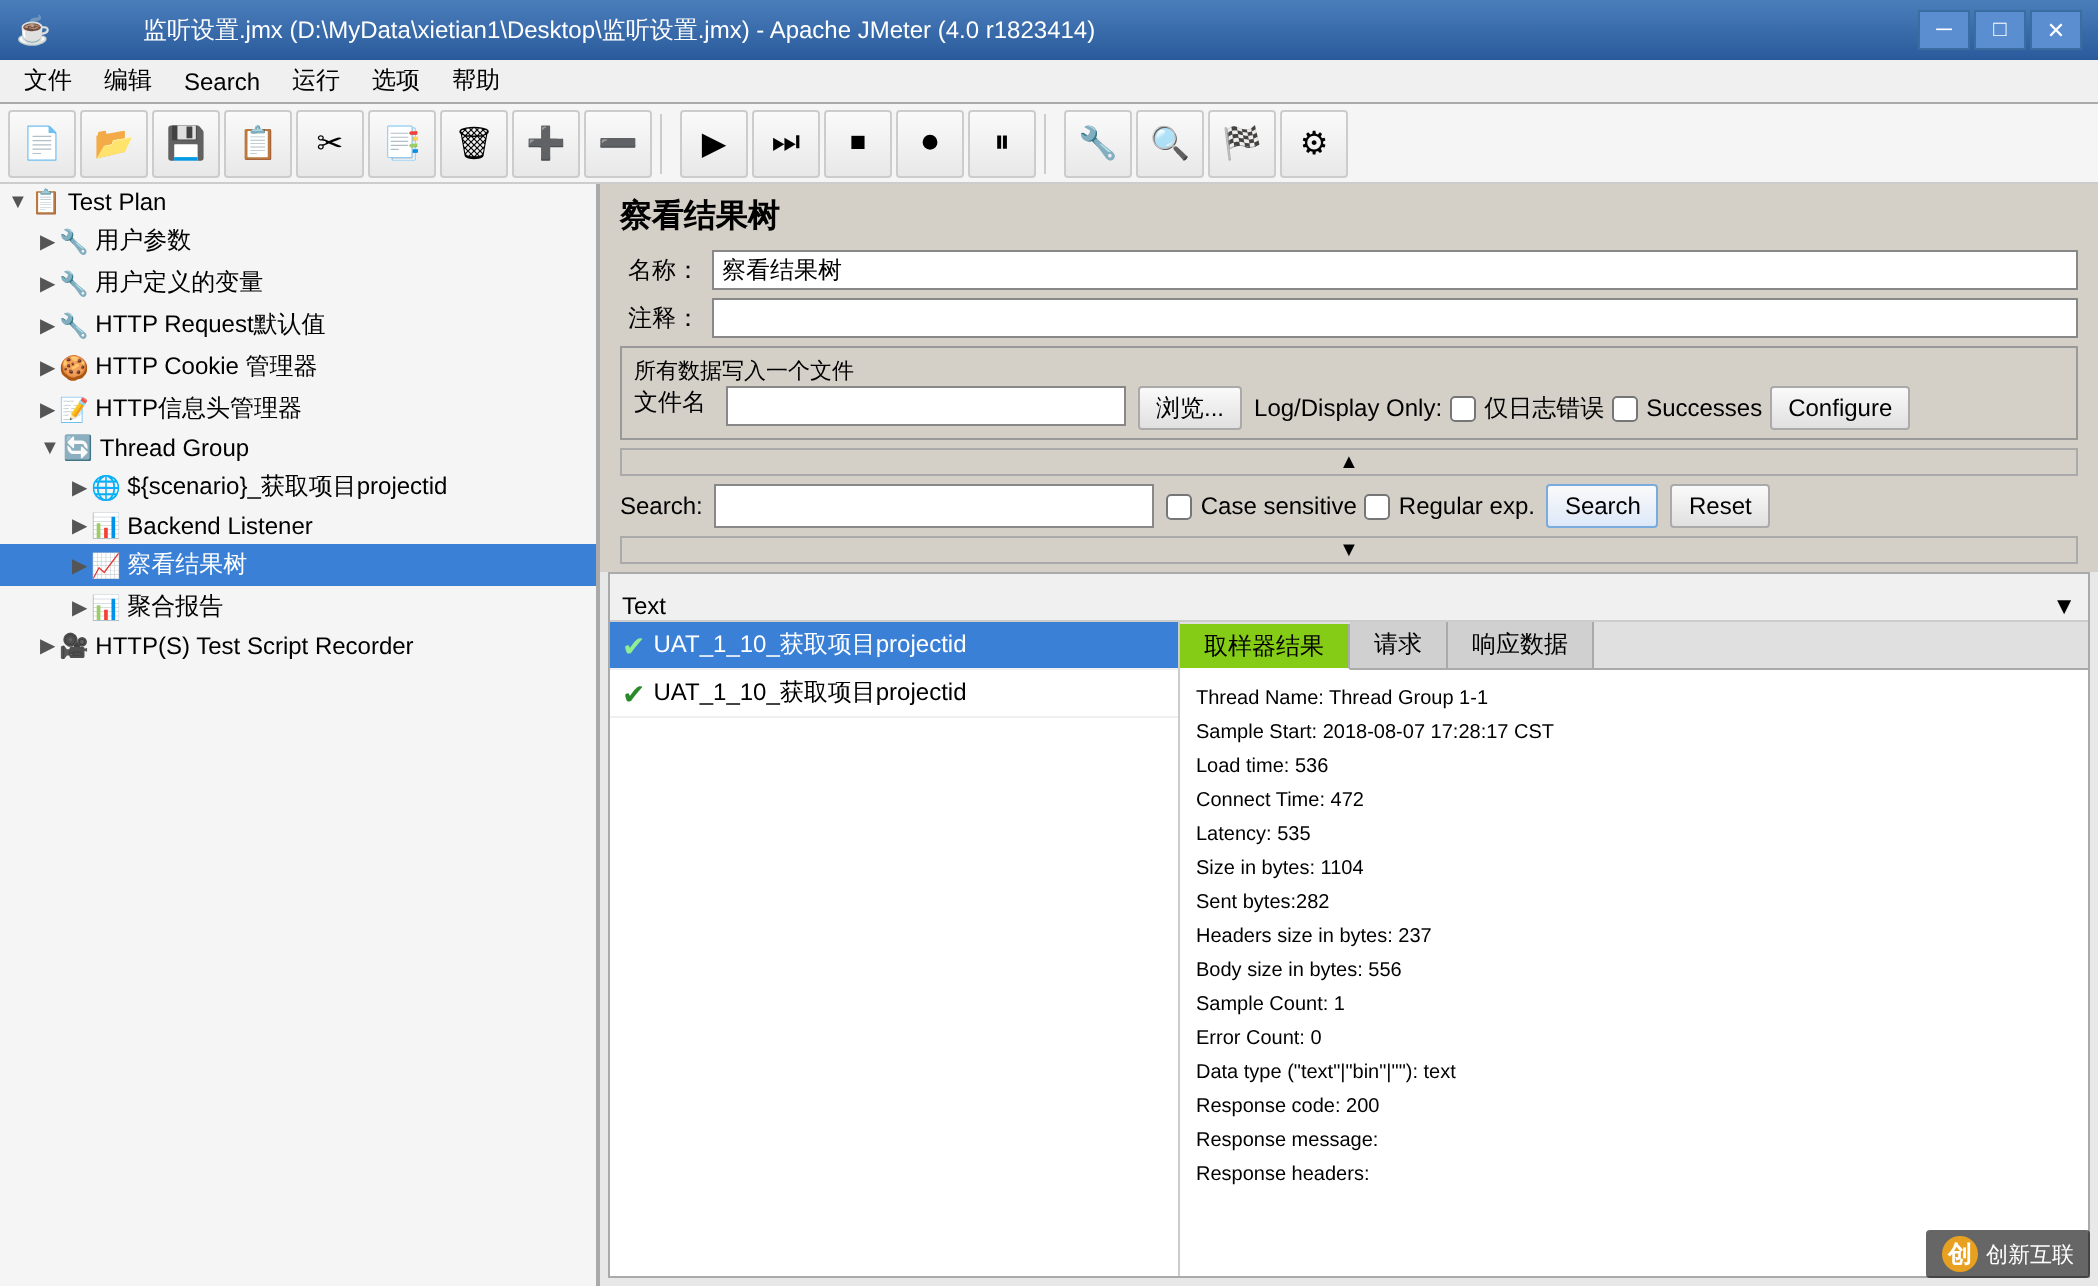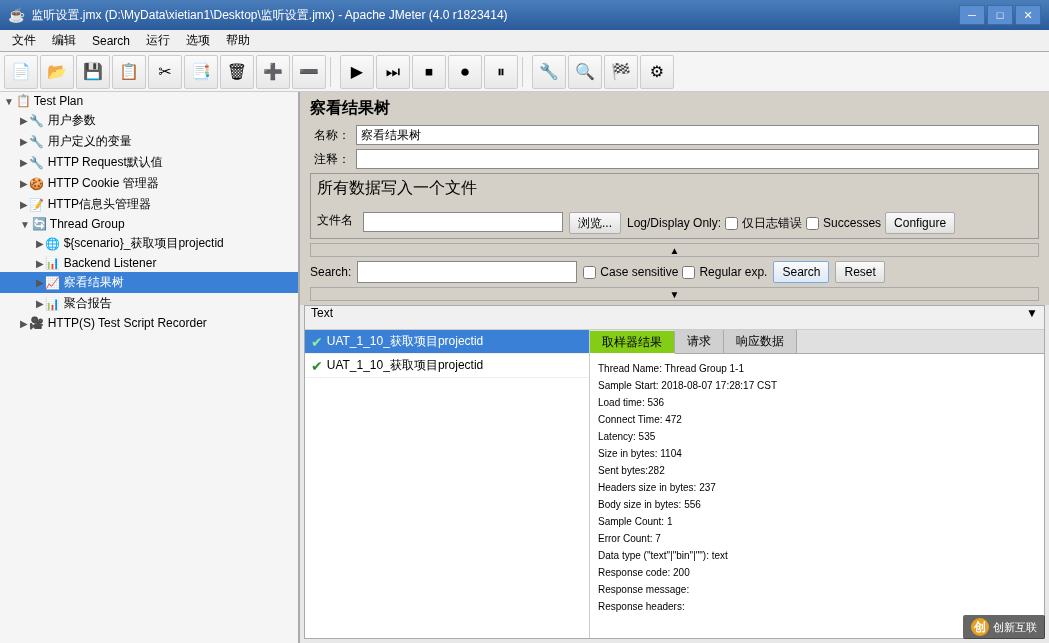--- a/index.html
+++ b/index.html
@@ -10,21 +10,21 @@
       background: linear-gradient(to bottom, #4a7ebb, #2a5a9b);
       color: white;
       height: 30px;
       display: flex;
       align-items: center;
       padding: 0 8px;
       font-size: 12px;
       user-select: none;
     }
     #titlebar .title-icon { margin-right: 6px; font-size: 14px; }
-    #titlebar .title-text { flex: 1; }
+    #titlebar .title-text { flex: 1; margin-left: 40px; }
     #titlebar .win-controls { display: flex; gap: 2px; }
     #titlebar .win-btn {
       width: 26px; height: 20px;
       background: #5a8ed0;
       border: 1px solid #3a6ea0;
       color: white;
       font-size: 11px;
       cursor: pointer;
       display: flex; align-items: center; justify-content: center;
     }
@@ -132,22 +132,22 @@
     }
 
     
     #file-section {
       border: 1px solid #999;
       margin: 4px 0;
       padding: 4px 6px;
       background: #d4d0c8;
     }
     #file-section-title {
-      font-size: 16px;
-      margin-bottom: 13px;
+      font-size: 11px;
+      margin-bottom: 0;
     }
     .file-row {
       display: flex;
       align-items: flex-start;
       gap: 6px;
       flex-wrap: wrap;
     }
     .file-label { font-size: 12px; margin-right: 4px; }
     .file-input {
       width: 200px;
@@ -205,21 +205,21 @@
       border: 1px solid #aaa;
       display: flex;
       flex-direction: column;
       overflow: hidden;
       flex: 1;
     }
     #text-header {
       background: #f0f0f0;
       border-bottom: 1px solid #ccc;
       display: flex;
-      align-items: flex-start;
+      align-items: flex-end;
       height: 24px;
       padding: 0 6px;
     }
     #text-title { font-size: 12px; flex: 1; }
     #text-dropdown { font-size: 12px; cursor: pointer; }
 
     
     #split-content {
       display: flex;
       flex: 1;
@@ -523,21 +523,21 @@
             <div>Thread Name: Thread Group 1-1</div>
                 <div>Sample Start: 2018-08-07 17:28:17 CST</div>
                 <div>Load time: 536</div>
                 <div>Connect Time: 472</div>
                 <div>Latency: 535</div>
                 <div>Size in bytes: 1104</div>
                 <div>Sent bytes:282</div>
                 <div>Headers size in bytes: 237</div>
                 <div>Body size in bytes: 556</div>
                 <div>Sample Count: 1</div>
-                <div>Error Count: 7</div>
+                <div>Error Count: 0</div>
                 <div>Data type ("text"|"bin"|""): text</div>
                 <div>Response code: 200</div>
                 <div>Response message:</div>
                 <div></div>
                 <div>Response headers:</div>
               </div>
           </div>
         </div>
       </div>
     </div>

